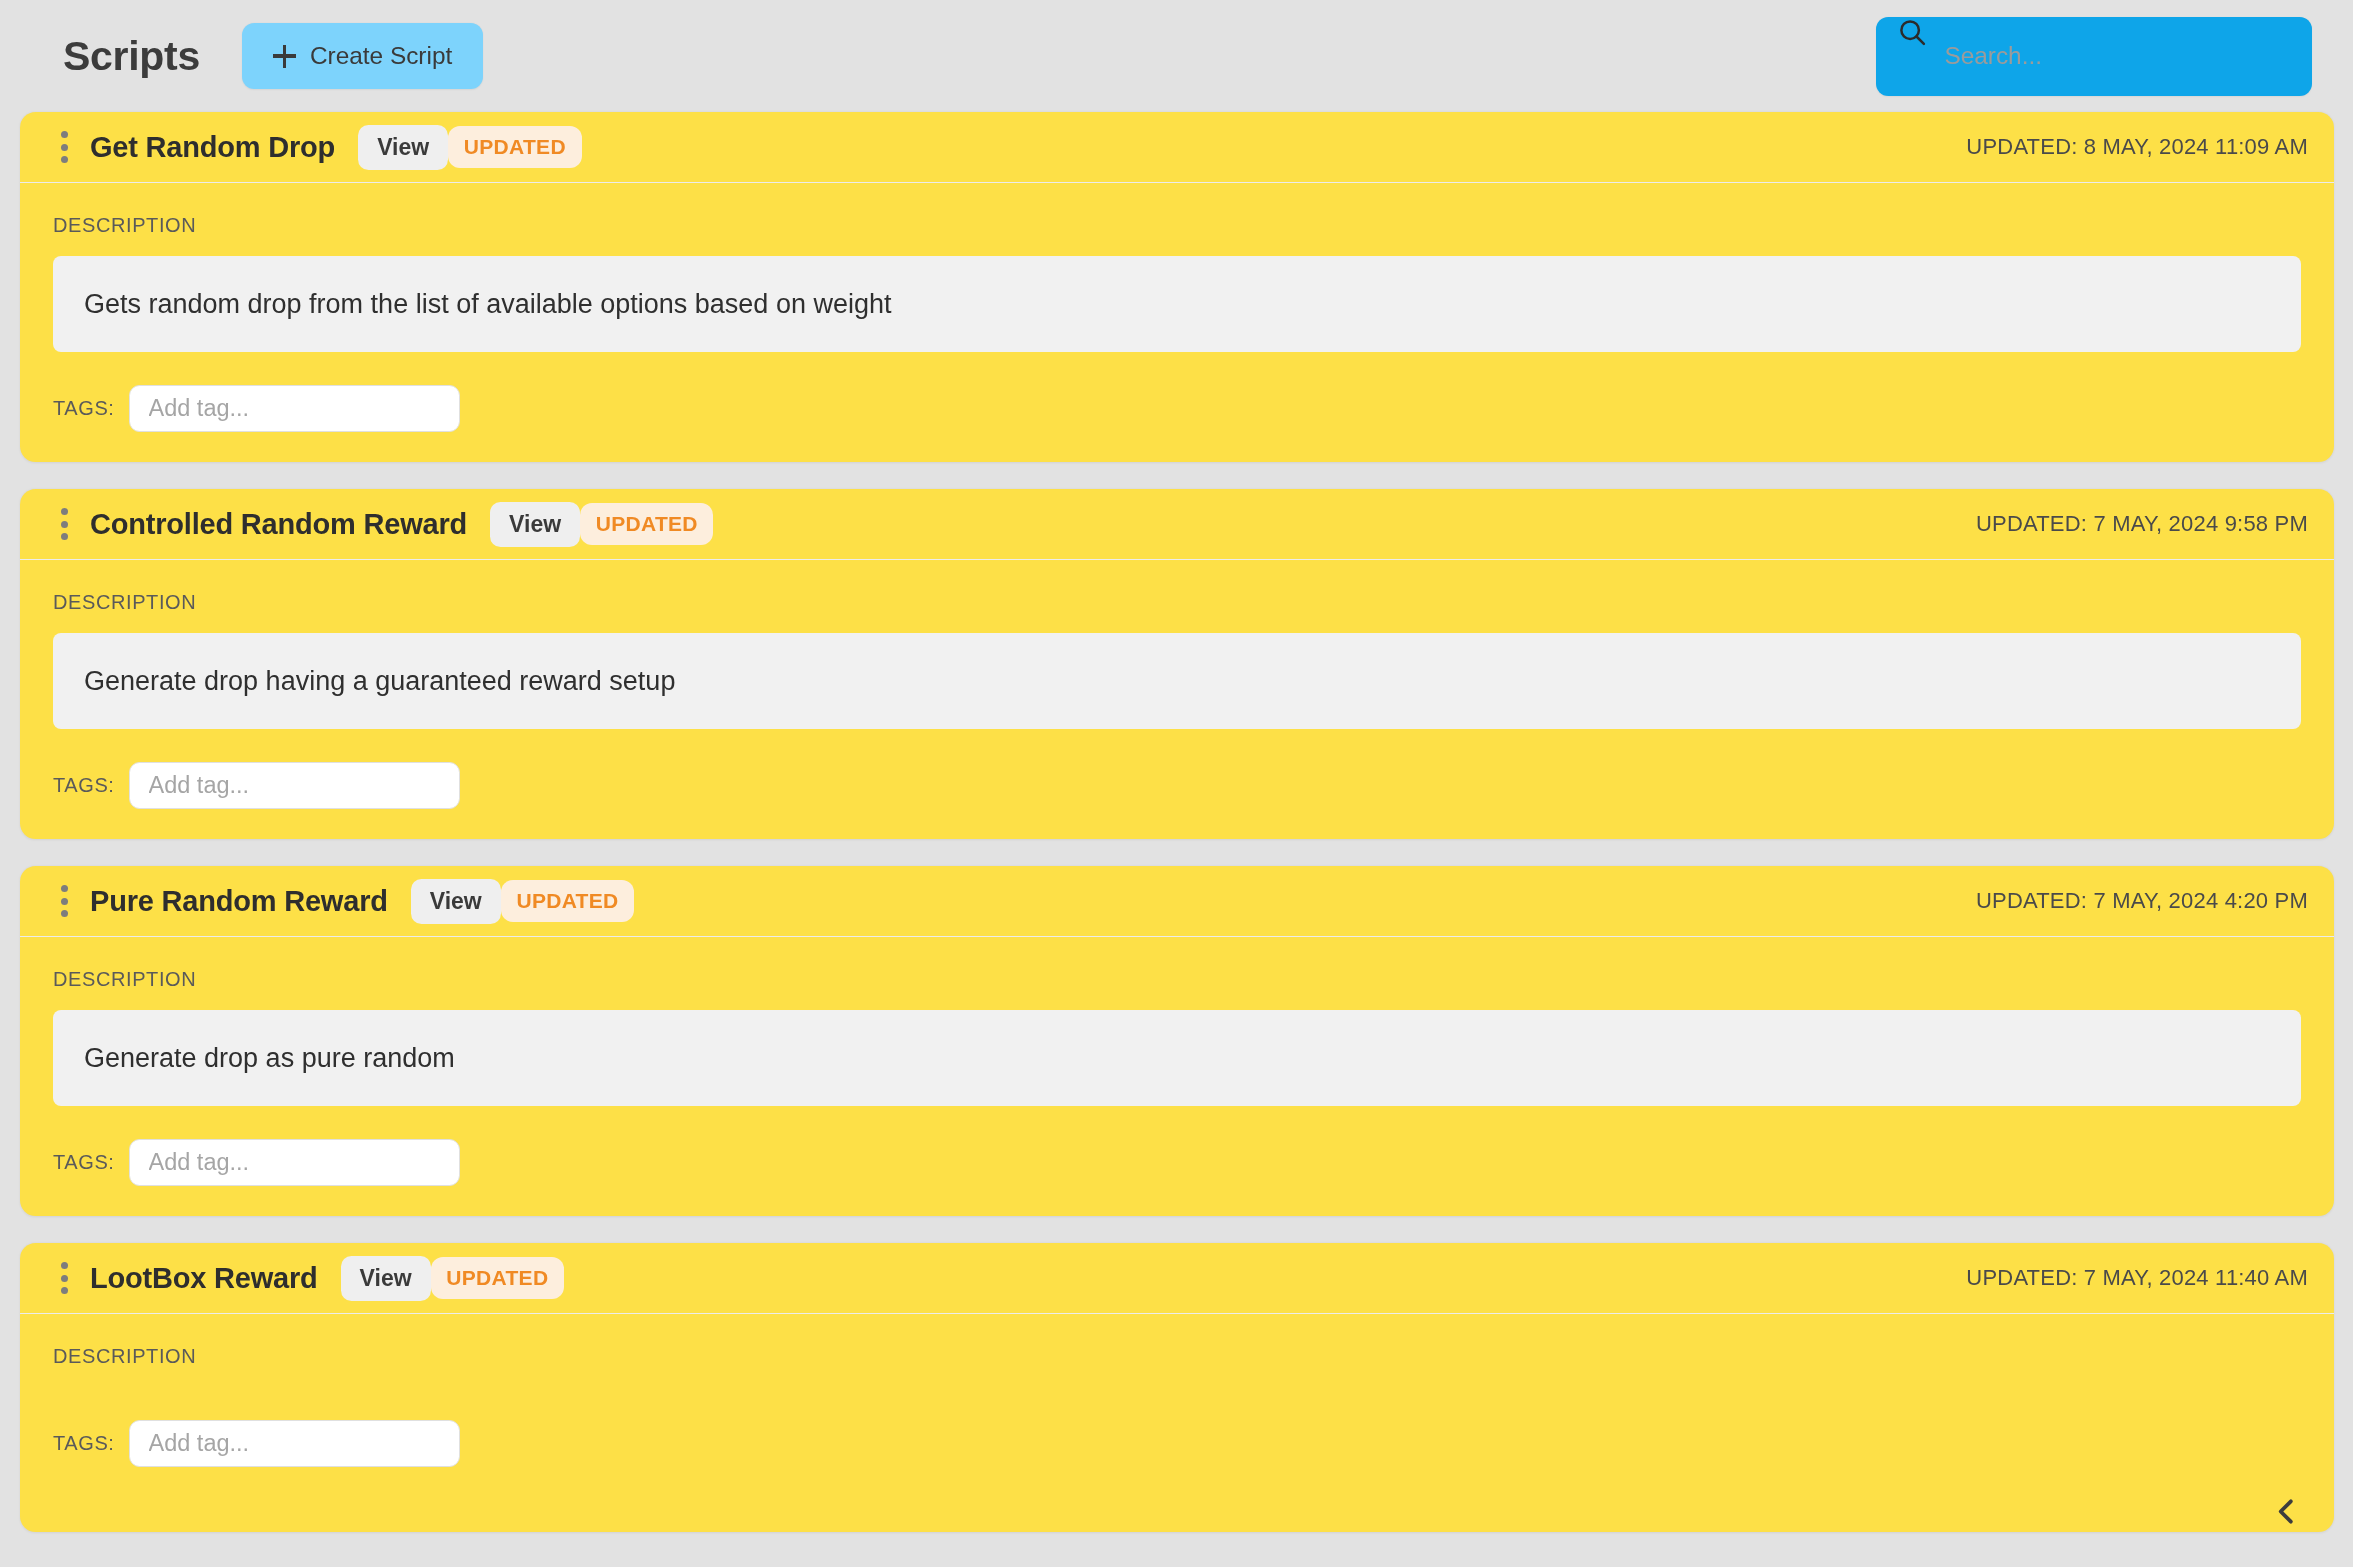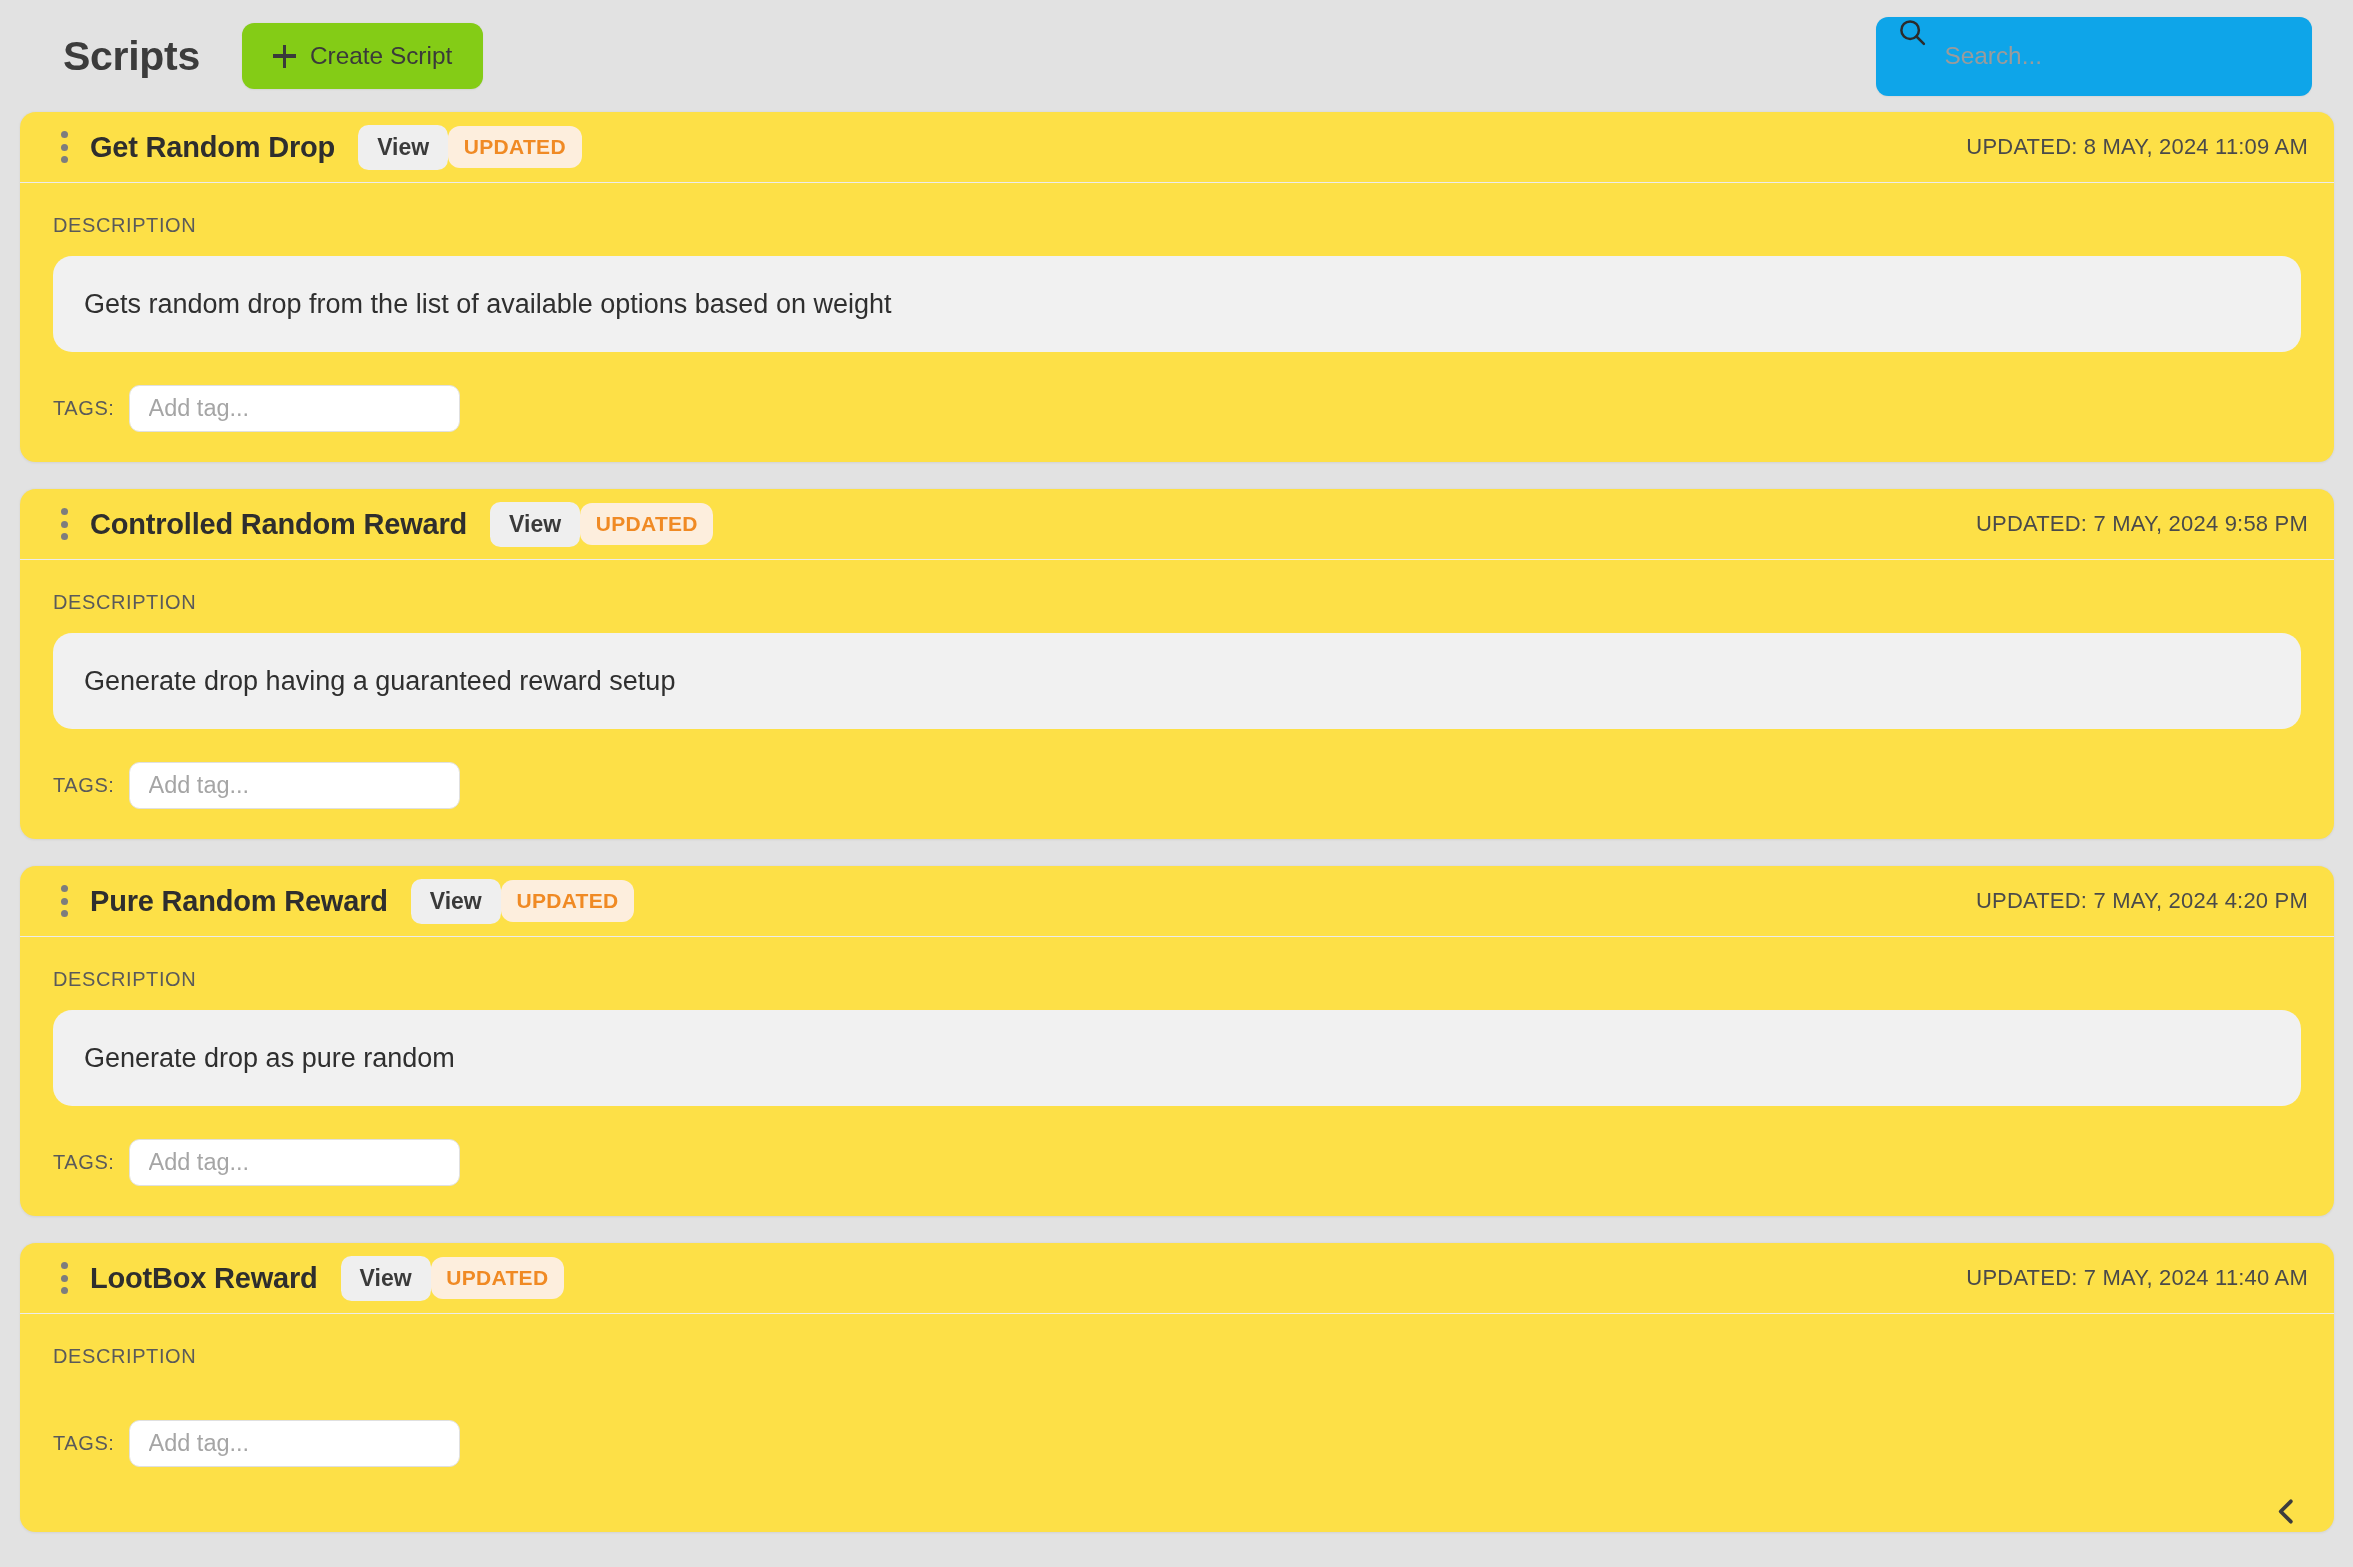--- a/index.html
+++ b/index.html
@@ -30,21 +30,21 @@
     font-weight: 600;
     color: #3c3c3c;
     letter-spacing: -0.3px;
     margin-right: 42px;
   }
 
   .create-btn {
     display: inline-flex;
     align-items: center;
     gap: 14px;
-    background: #84cc16;
+    background: #7dd3fc;
     border: none;
     border-radius: 12.2px;
     height: 66px;
     padding: 0 31px;
     font-family: inherit;
     font-size: 24.4px;
     font-weight: 500;
     color: #3a3a3a;
     cursor: pointer;
     box-shadow: 0 0.9px 1.7px rgba(0,0,0,0.06);
@@ -187,21 +187,21 @@
 
   .field-label {
     font-size: 20px;
     color: #5a5a5a;
     letter-spacing: 0.6px;
     margin-bottom: 19px;
   }
 
   .desc-box {
     background: #f1f1f1;
-    border-radius: 19px;
+    border-radius: 8px;
     min-height: 96px;
     display: flex;
     align-items: center;
     padding: 0 31px;
     font-size: 27px;
     color: #2f2f2f;
   }
 
   .tags-row {
     display: flex;

